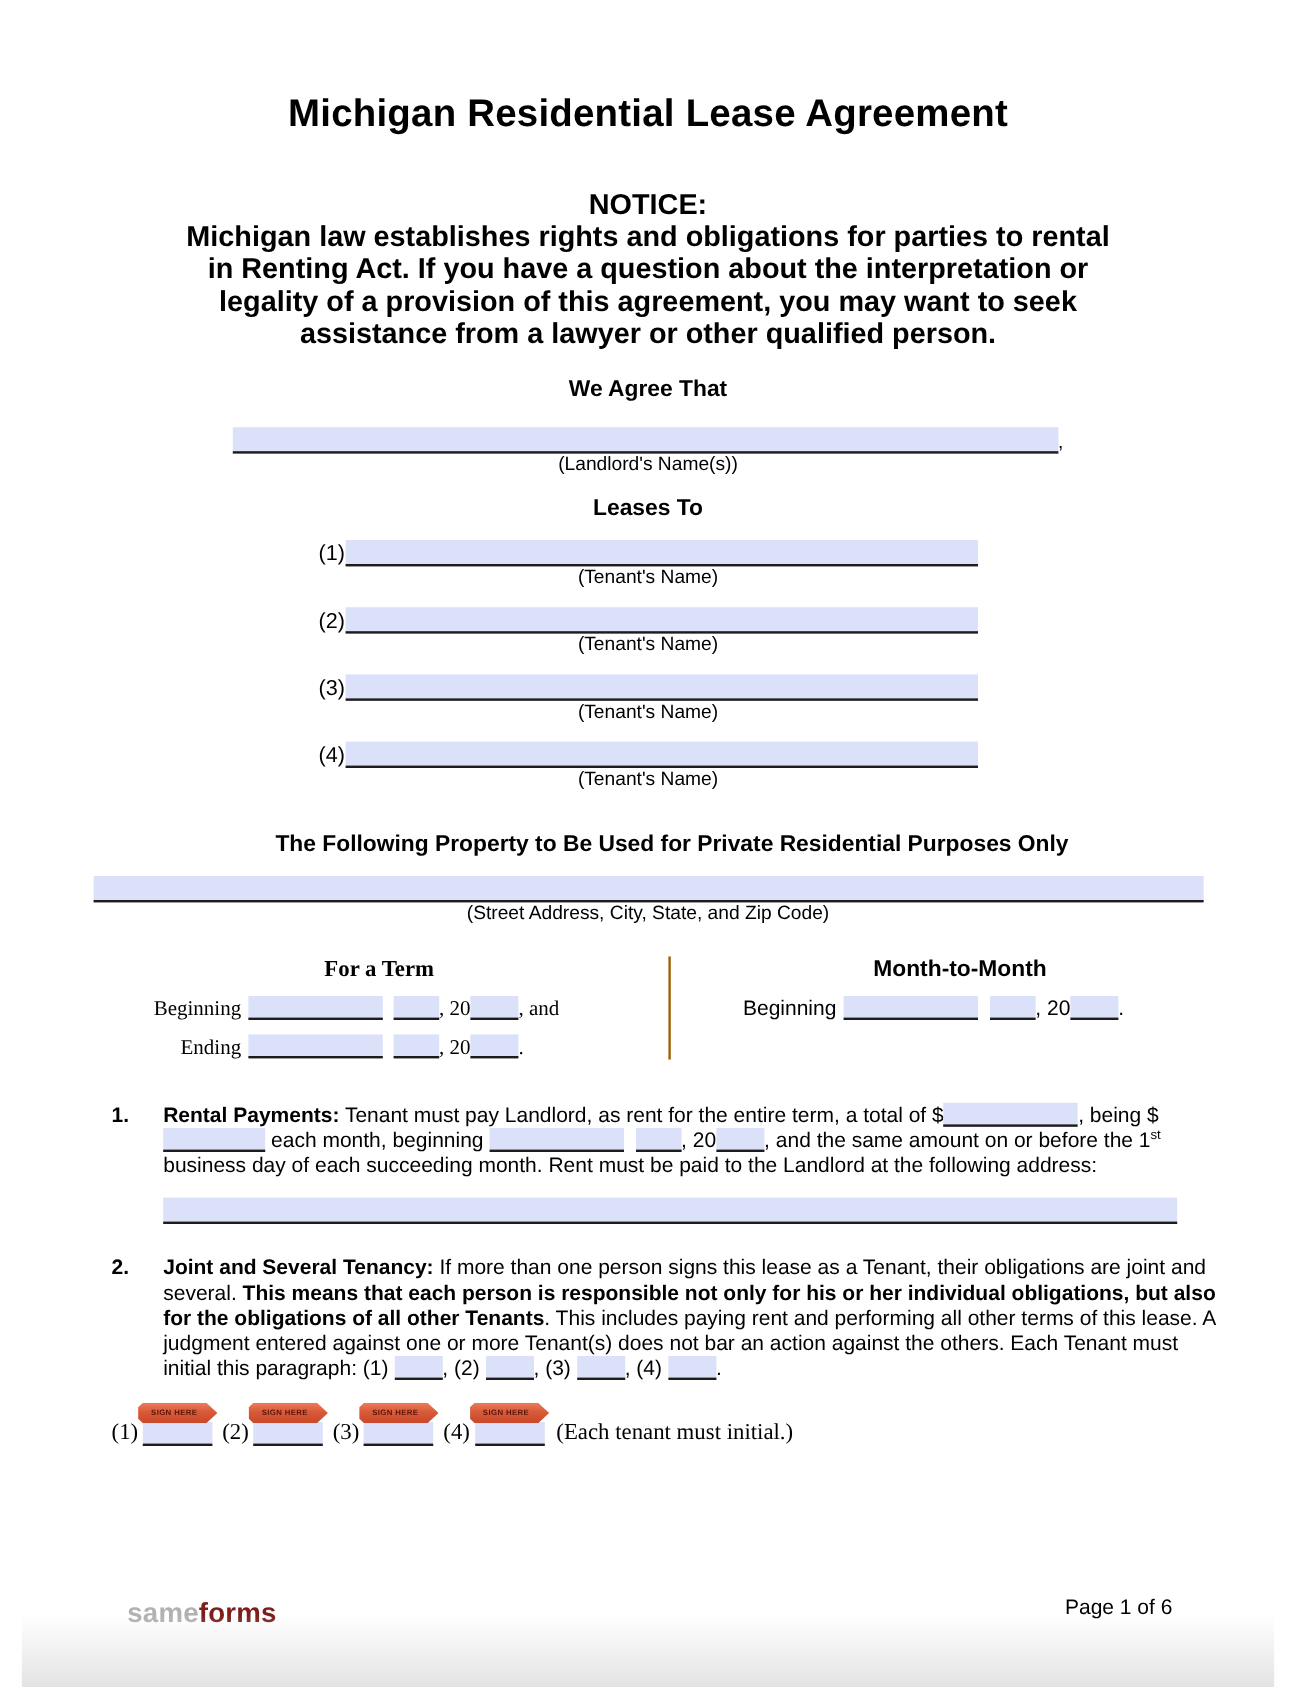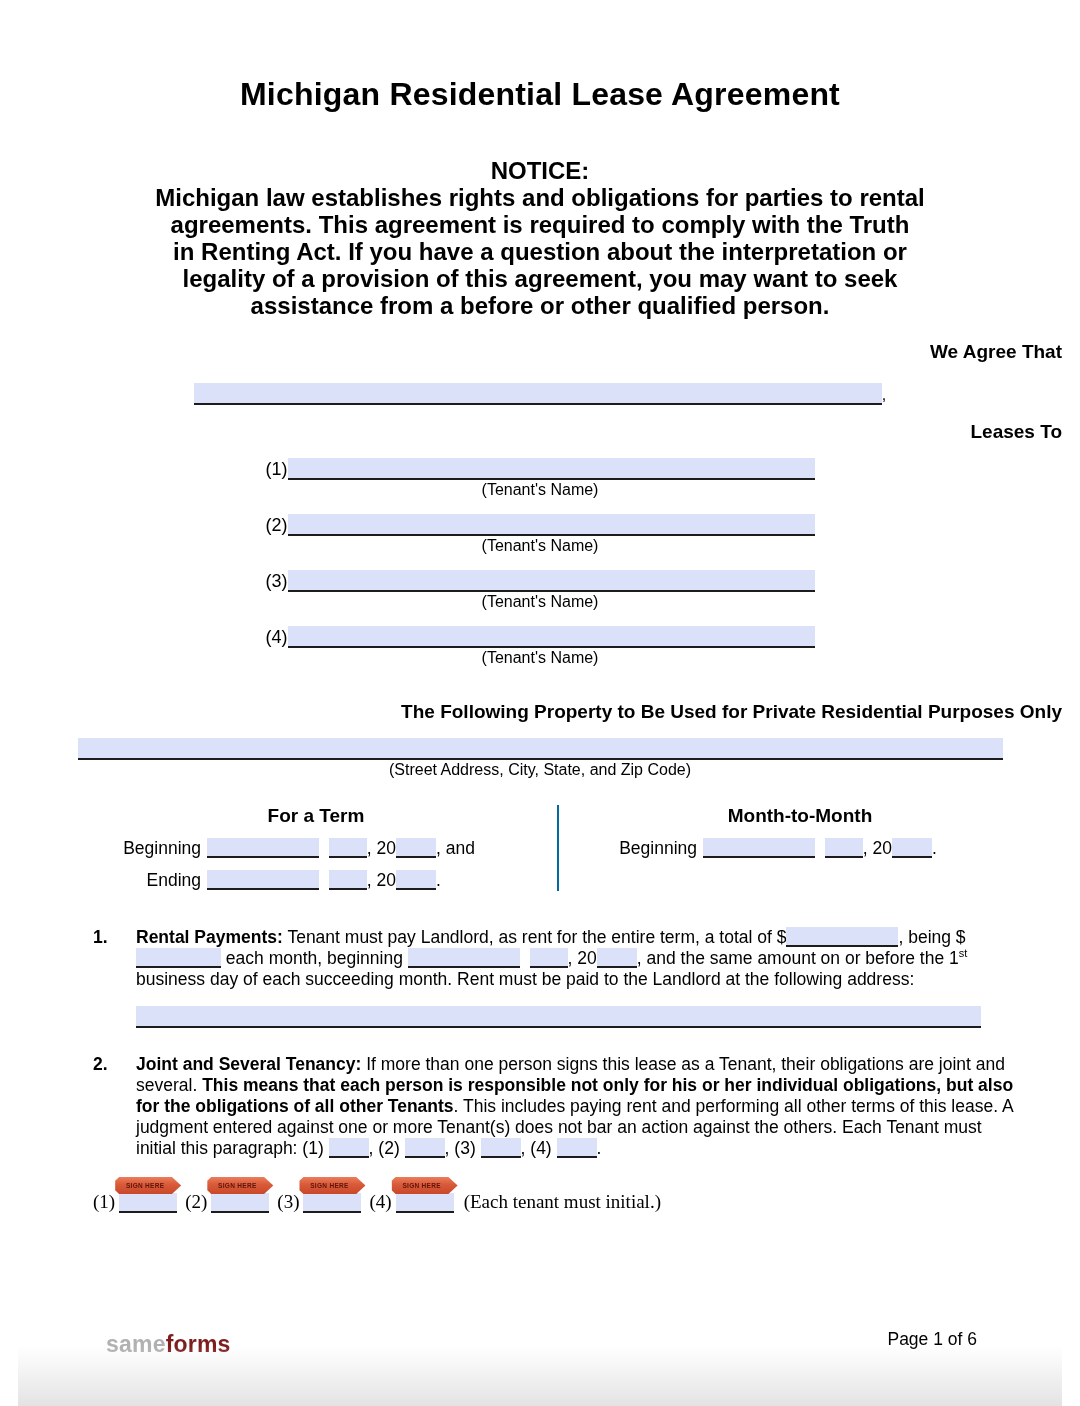--- a/index.html
+++ b/index.html
@@ -25,21 +25,21 @@
     text-align: center;
     font-size: 32px;
     font-weight: bold;
     letter-spacing: 0.2px;
   }
 
   .notice { margin-top: 44px; text-align: center; font-weight: bold; font-size: 24px; line-height: 27px; }
   .notice-heading { margin-bottom: 0px; }
   .notice-line { white-space: nowrap; }
 
-  .sec-heading { text-align:right; font-weight:bold; font-size:19px; }
+  .sec-heading { text-align:center; font-weight:bold; font-size:19px; }
   .we-agree { margin-top: 22px; }
   .leases-to { margin-top: 16px; }
 
   
   .blank {
     display: inline-block;
     background: #dbe1f8;
     border-bottom: 2px solid #1c1c1c;
     height: 22px;
     vertical-align: -5px;
@@ -51,21 +51,21 @@
   .caption { text-align:center; font-size:16px; margin-top:1px; }
 
   .tenant-group { margin-top: 15px; }
   .tenant-line { text-align:center; font-size:18px; }
 
   .property-heading { margin-top: 34px; padding-left: 40px; }
   .property-line { margin-top: 15px; }
 
   .term-section { margin-top: 26px; display:flex; width: 930px; margin-left: 75px; }
   .term-col { flex: 1; }
-  .term-col.left  { padding-right: 18px; border-right: 2px solid #0369a1; }
+  .term-col.left  { padding-right: 18px; border-right: 2px solid #a16207; font-family: Liberation Serif, serif; }
   .term-col.right { padding-left: 18px; }
   .term-heading { text-align:center; font-weight:bold; font-size:19px; }
   .term-row { margin-top: 11px; font-size:17.5px; white-space:nowrap; }
   .term-row .lbl { display:inline-block; width: 108px; text-align: right; margin-right: 6px; }
   .term-row.right-col .lbl { width: 120px; }
 
   .clause { display:flex; font-size:17.5px; line-height:21px; width: 930px; margin-left: 75px; }
   .clause-num { width: 43px; font-weight:bold; flex-shrink:0; }
   .clause-body { flex:1; }
   .clause-title { font-weight:bold; }
@@ -148,31 +148,31 @@
 </head>
 <body>
 
 <div class="page">
 
   <div class="doc-title">Michigan Residential Lease Agreement</div>
 
   <div class="notice">
     <div class="notice-heading">NOTICE:</div>
     <div class="notice-line">Michigan law establishes rights and obligations for parties to rental</div>
-    <div class="notice-line">agreements.  This agreement is required to comply with the Truth</div>
     <div class="notice-line">in Renting Act.  If you have a question about the interpretation or</div>
     <div class="notice-line">legality of a provision of this agreement, you may want to seek</div>
-    <div class="notice-line">assistance from a before or other qualified person.</div>
+    <div class="notice-line">assistance from a lawyer or other qualified person.</div>
   </div>
 
   <div class="sec-heading we-agree">We Agree That</div>
 
   <div class="center-line landlord-line">
     <span class="blank w-landlord"></span><span>,</span>
   </div>
+  <div class="caption">(Landlord's Name(s))</div>
 
   <div class="sec-heading leases-to">Leases To</div>
 
   <div class="tenant-group">
     <div class="tenant-line">
       <span>(1)</span><span class="blank w-tenant"></span>
     </div>
     <div class="caption">(Tenant's Name)</div>
   </div>
 

